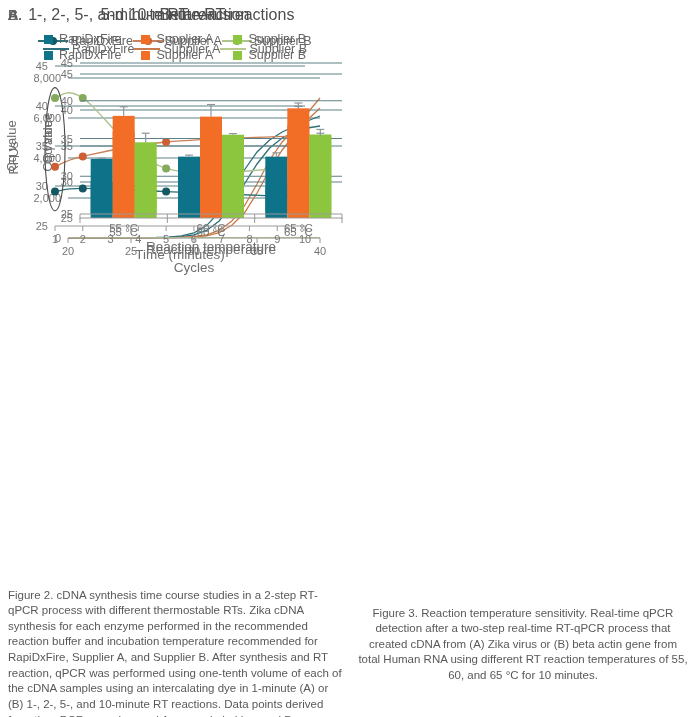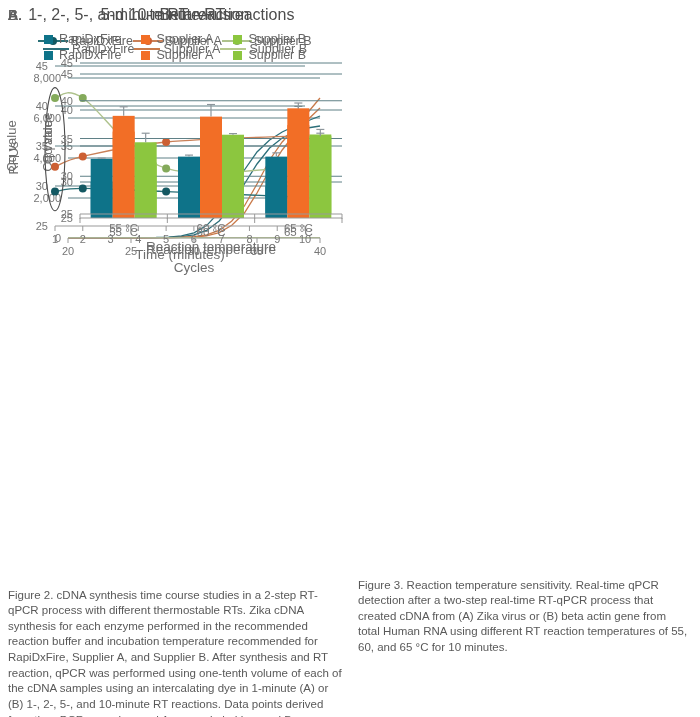--- a/index.html
+++ b/index.html
@@ -20,21 +20,21 @@
   #p2 .legend{top:34px;} #p3 .legend{top:32px;gap:20px;}
   .leg-item{display:flex;align-items:center;}
   .leg-line{display:inline-block;width:26px;height:2px;margin-right:3px;}
   .leg-sq{display:inline-block;width:9px;height:9px;margin-right:6px;}
   .leg-linedot{position:relative;display:inline-block;width:30px;height:2px;margin-right:2px;}
   .leg-linedot i{position:absolute;left:11px;top:-3px;width:8px;height:8px;border-radius:50%;display:block;}
   svg.chart{position:absolute;}
   #c0{left:0;top:58px;} #c1{left:2px;top:62px;} #c2{left:0;top:54px;} #c3{left:2px;top:50px;}
   .caption{position:absolute;font-size:11.5px;line-height:1.36;color:#595959;}
   #cap2{left:8px;top:576px;width:334px;}
-  #cap3{left:358px;top:566px;width:330px;}
+  #cap3{left:358px;top:594px;width:330px;text-align:center;}
 </style>
 </head>
 <body>
 
 <div id="page">
 
   <section class="panel" id="p0">
     <div class="head">
       <span class="plabel">A.</span>
       <span class="ptitle">5-minute RT reaction</span>

